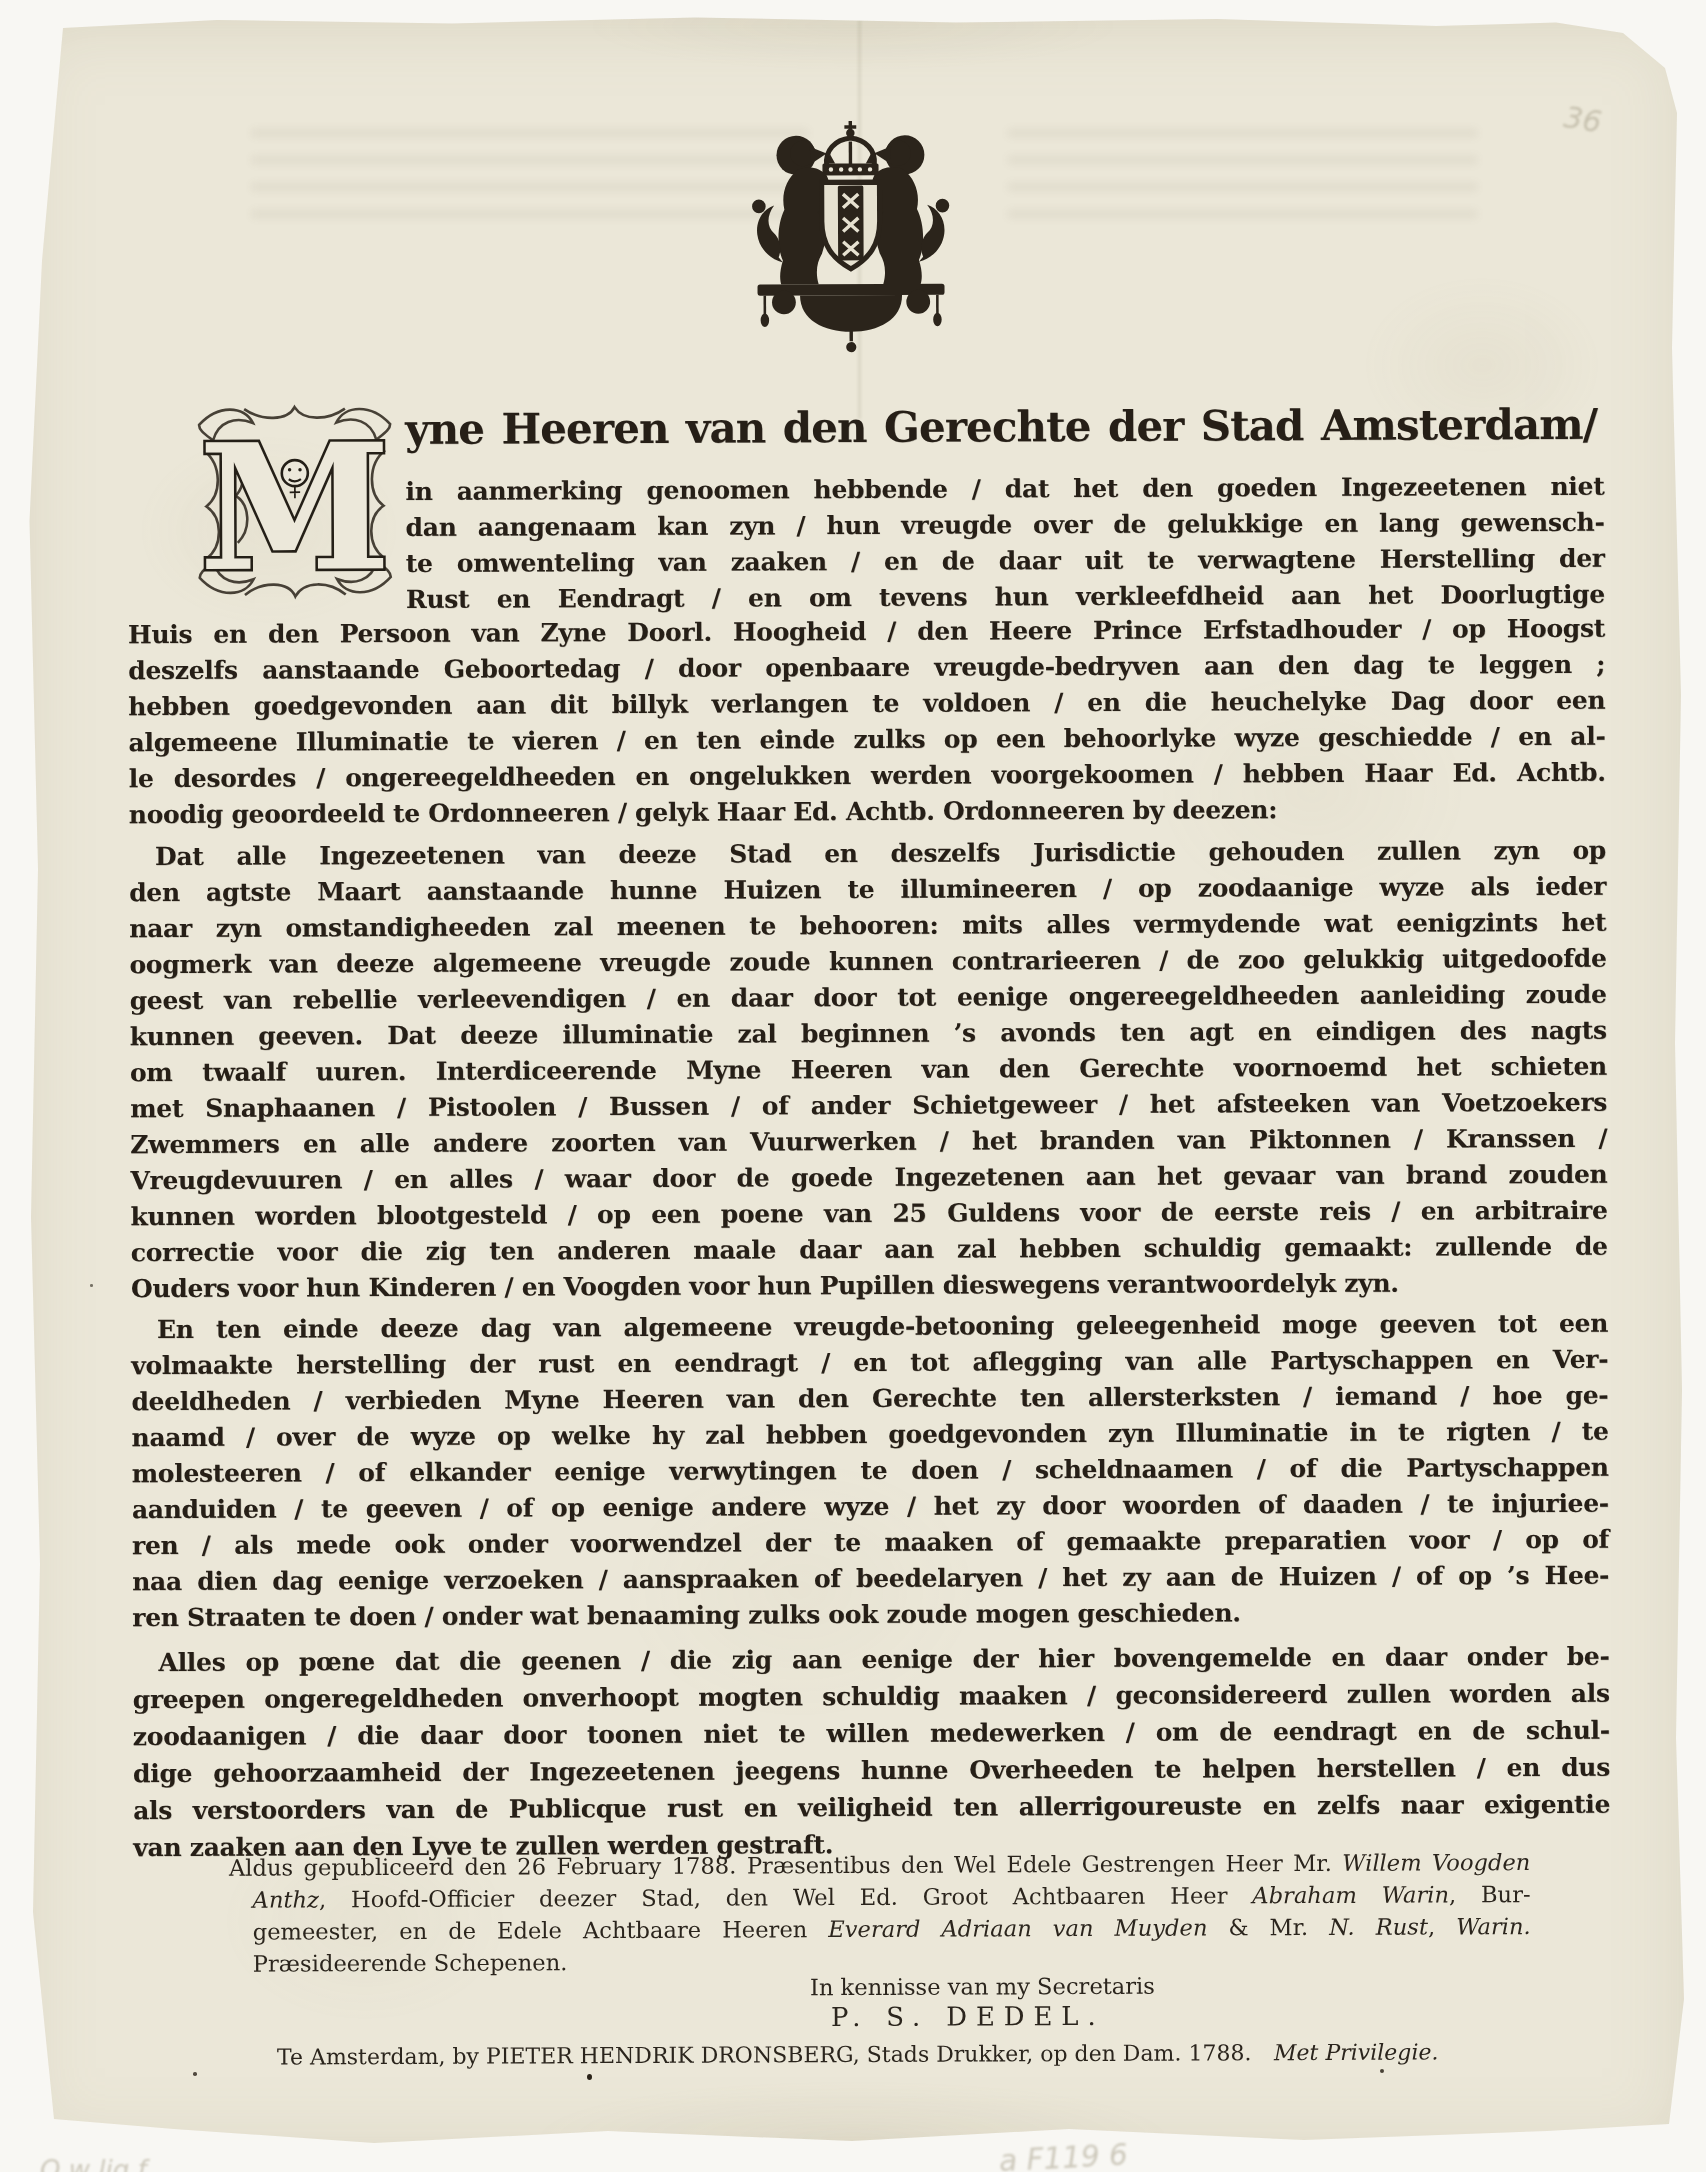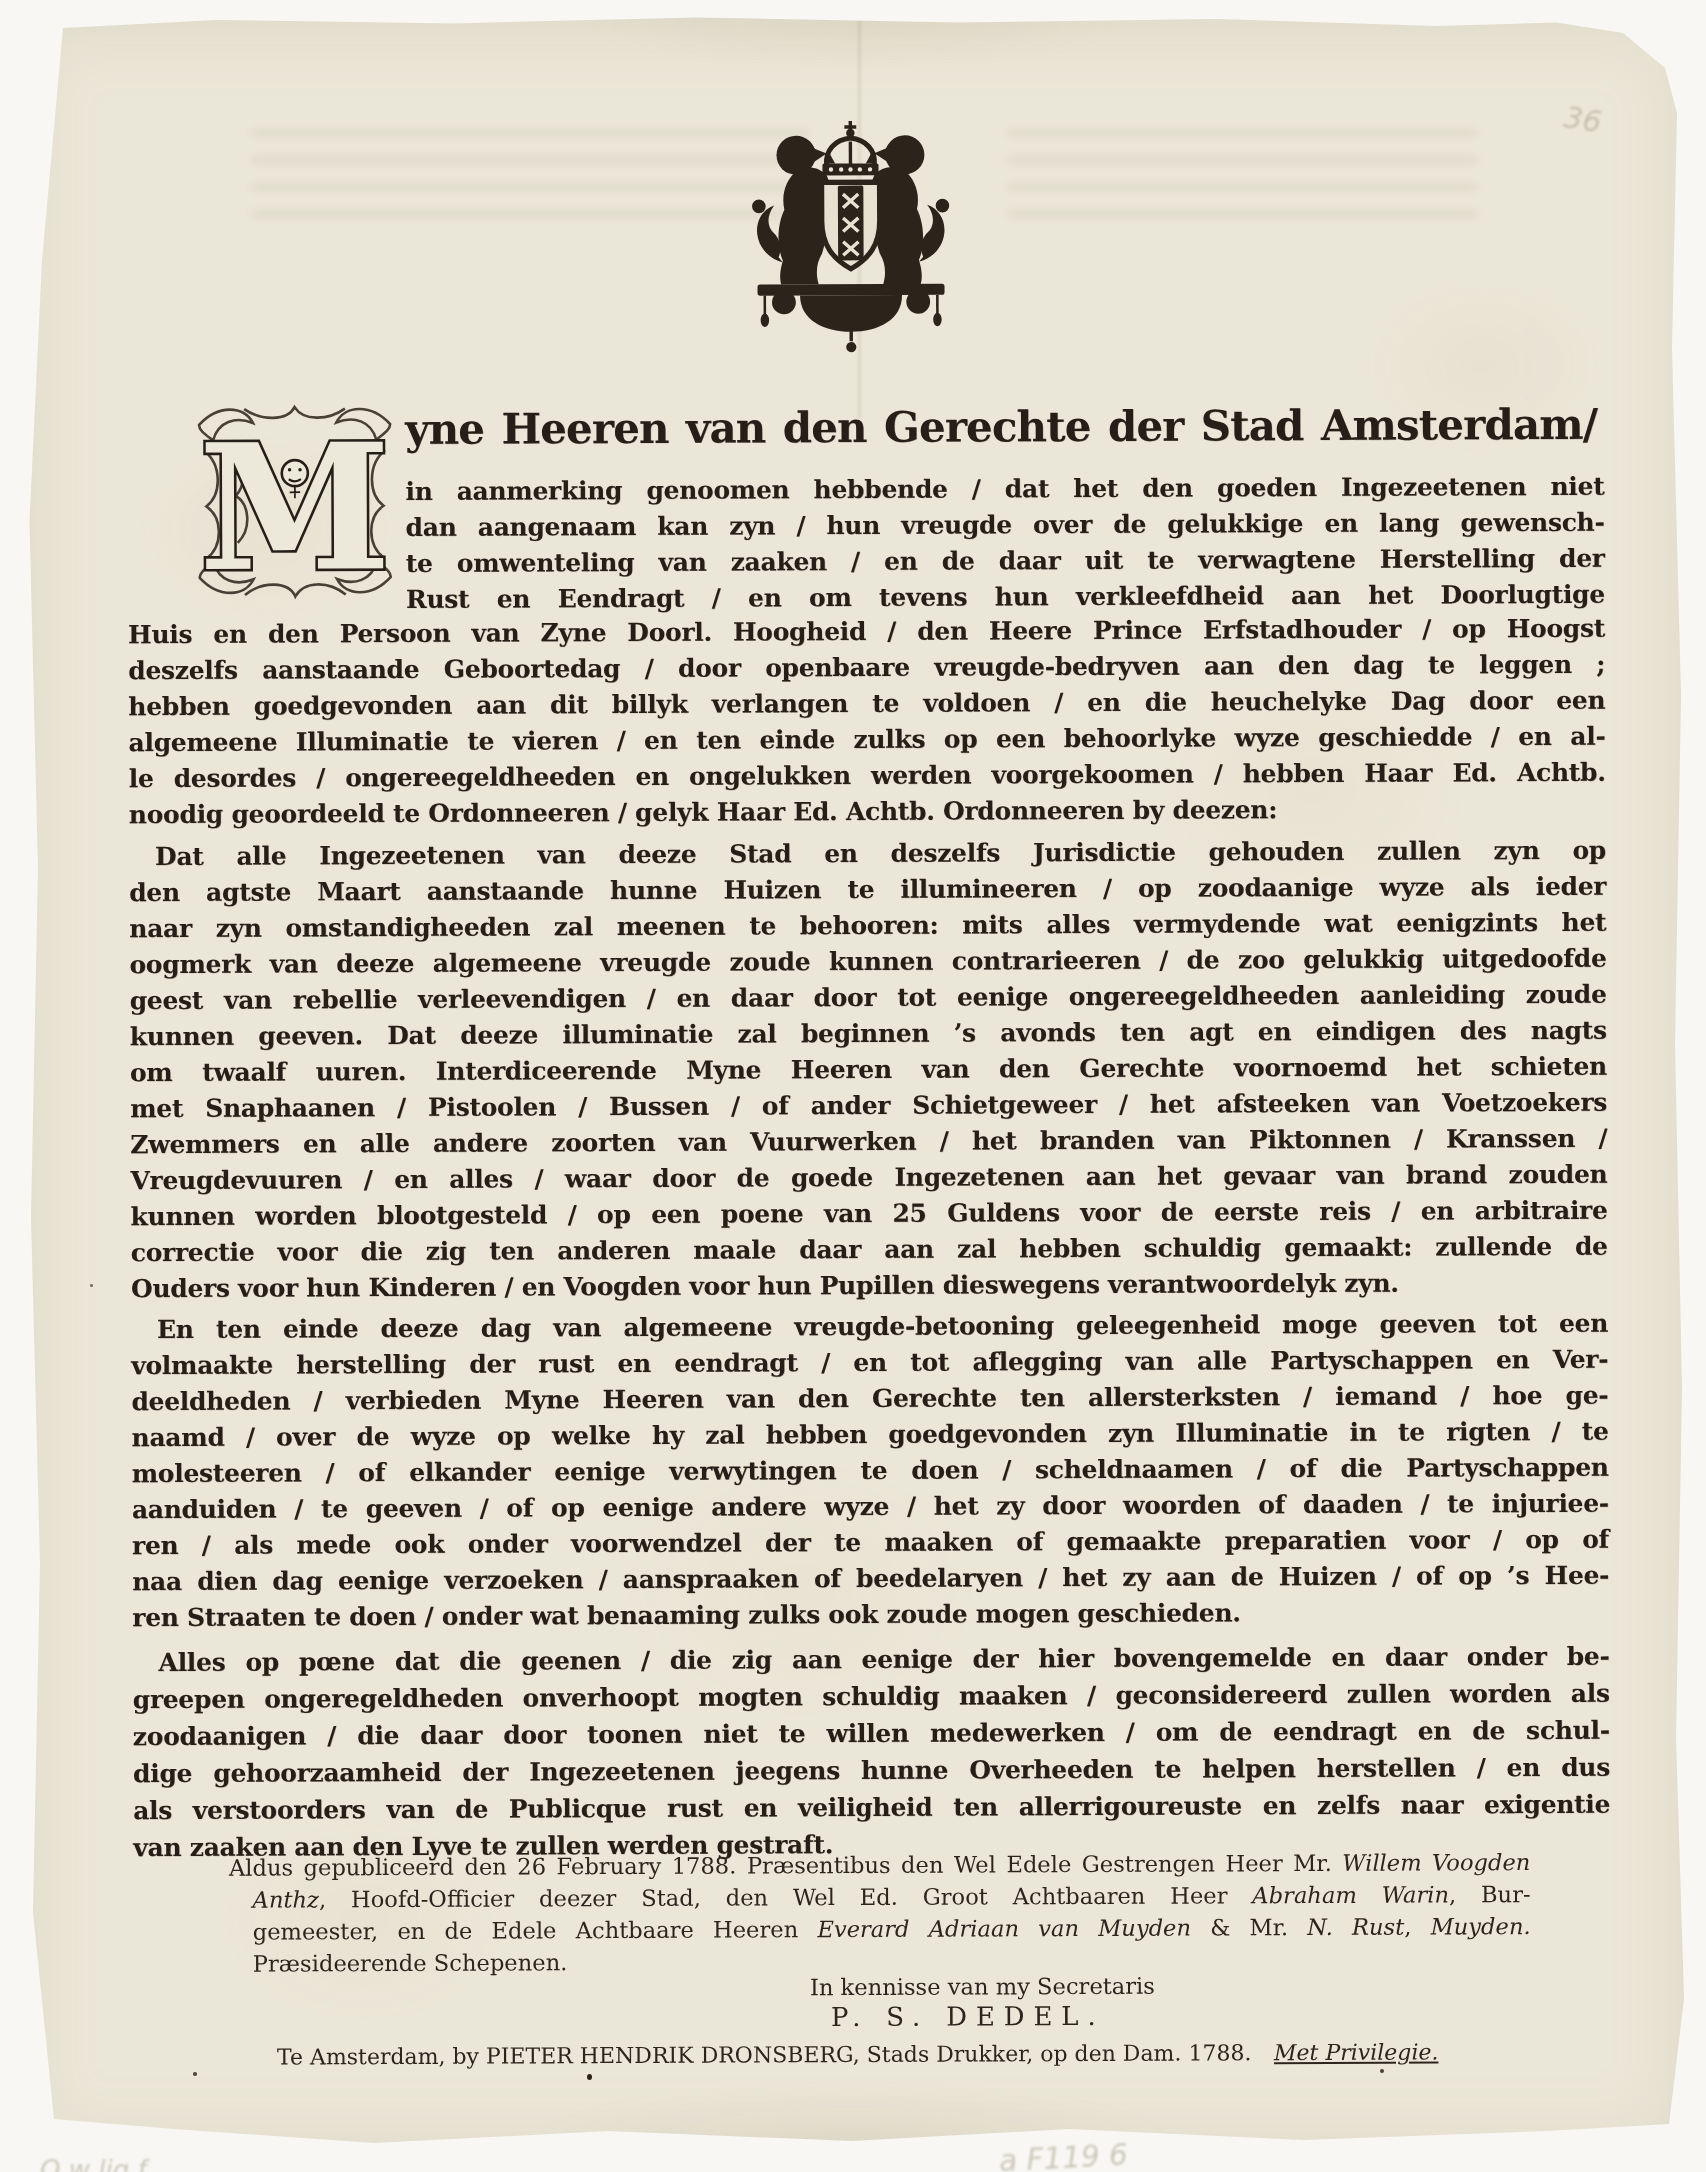--- a/index.html
+++ b/index.html
@@ -25,21 +25,21 @@
   .blackletter{font-weight:bold;color:#261f17;text-shadow:0.4px 0.4px 0 rgba(38,31,23,.30);}
   .title-line{font-size:42px;line-height:64px;letter-spacing:-0.9px;text-align:justify;text-align-last:justify;}
   .bl-par .bl-line{font-size:25px;line-height:36px;height:36px;letter-spacing:-0.3px;text-align:justify;text-align-last:justify;overflow:visible;}
   .bl-par.wide4 .bl-line{line-height:37px;height:37px;}
   [data-lines-last] .bl-line:last-child{text-align-last:left;}
   [data-lines-indent] .bl-line.first{text-indent:26px;}
   .colophon .rich-line{font-size:22.6px;line-height:32px;text-align:justify;text-align-last:justify;color:#2b251d;}
   .colophon .rich-line:first-child{margin-left:-23.5px;}
   .colophon .rich-line:last-child{text-align-last:left;}
   .i{font-style:italic;}
-  .g{margin-left:22.6px;text-decoration:underline;}
+  .g{margin-left:22.6px;}
   .kennisse{font-size:22.6px;color:#2b251d;}
   .signature{font-size:26px;letter-spacing:.34em;color:#2b251d;}
   .imprint{font-size:22px;text-align:center;color:#2b251d;width:1707px;}
   .pencil{position:absolute;color:#aaa38e;font-family:"DejaVu Sans",sans-serif;font-style:italic;filter:blur(1.1px);opacity:.55;}
 </style>
 </head>
 <body>
 
 <div class="stage">
 
@@ -191,21 +191,21 @@
         <div class="bl-line">greepen ongeregeldheden onverhoopt mogten schuldig maaken / geconsidereerd zullen worden als</div>
         <div class="bl-line">zoodaanigen / die daar door toonen niet te willen medewerken / om de eendragt en de schul-</div>
         <div class="bl-line">dige gehoorzaamheid der Ingezeetenen jeegens hunne Overheeden te helpen herstellen / en dus</div>
         <div class="bl-line">als verstoorders van de Publicque rust en veiligheid ten allerrigoureuste en zelfs naar exigentie</div>
         <div class="bl-line">van zaaken aan den Lyve te zullen werden gestraft.</div>
       </div>
 
     <div class="abs colophon" style="left:249px;top:1849px;width:1278px;">
         <div class="rich-line"><span class="">Aldus gepubliceerd den 26 February 1788.  Præsentibus den Wel Edele Gestrengen Heer Mr. </span><span class="i ">Willem Voogden</span></div>
         <div class="rich-line"><span class="i ">Anthz</span><span class="">, Hoofd-Officier deezer Stad, den Wel Ed. Groot Achtbaaren Heer </span><span class="i ">Abraham Warin</span><span class="">, Bur-</span></div>
-        <div class="rich-line"><span class="">gemeester, en de Edele Achtbaare Heeren </span><span class="i ">Everard Adriaan van Muyden</span><span class=""> &amp; Mr. </span><span class="i ">N. Rust</span><span class="">, </span><span class="i ">Muyden.</span></div>
+        <div class="rich-line"><span class="">gemeester, en de Edele Achtbaare Heeren </span><span class="i ">Everard Adriaan van Muyden</span><span class=""> &amp; Mr. </span><span class="i ">N. Rust</span><span class="">, </span><span class="i ">Warin.</span></div>
         <div class="rich-line"><span class="">Præsideerende Schepenen.</span></div>
       </div>
 
     <div class="abs kennisse" style="left:806px;top:1974px;">In kennisse van my Secretaris</div>
     <div class="abs signature" style="left:827px;top:2002px;">P. S. DEDEL.</div>
 
     <div class="abs imprint" style="left:0px;top:2042px;"><span class="">Te Amsterdam, by PIETER HENDRIK DRONSBERG, Stads Drukker, op den Dam. 1788.</span><span class="i g">Met Privilegie.</span></div>
 
   </div>
 

